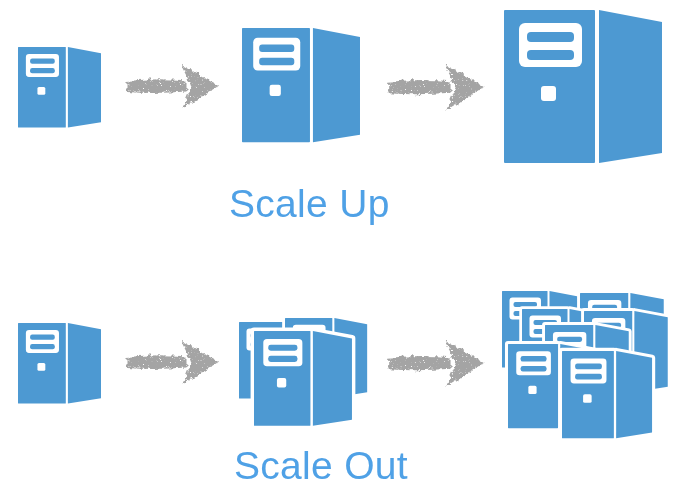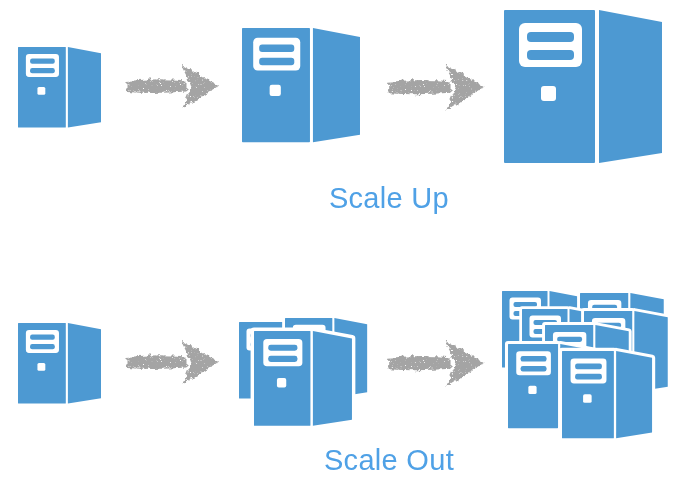--- a/index.html
+++ b/index.html
@@ -17,22 +17,22 @@
     overflow:hidden;
     font-family:"Liberation Sans", sans-serif;
   }
   .abs{position:absolute;overflow:visible;display:block;}
   .row{display:contents;}
   .cb{fill:var(--server_blue);}
   .cw{fill:#fff;}
   .label{
     position:absolute;
     width:220px;
-    text-align:right;
-    font-size:29px;
+    text-align:left;
+    font-size:39px;
     font-weight:400;
     letter-spacing:0.3px;
     color:var(--label_blue);
   }
 </style>
 </head>
 <body>
 
 <div class="canvas">
 

